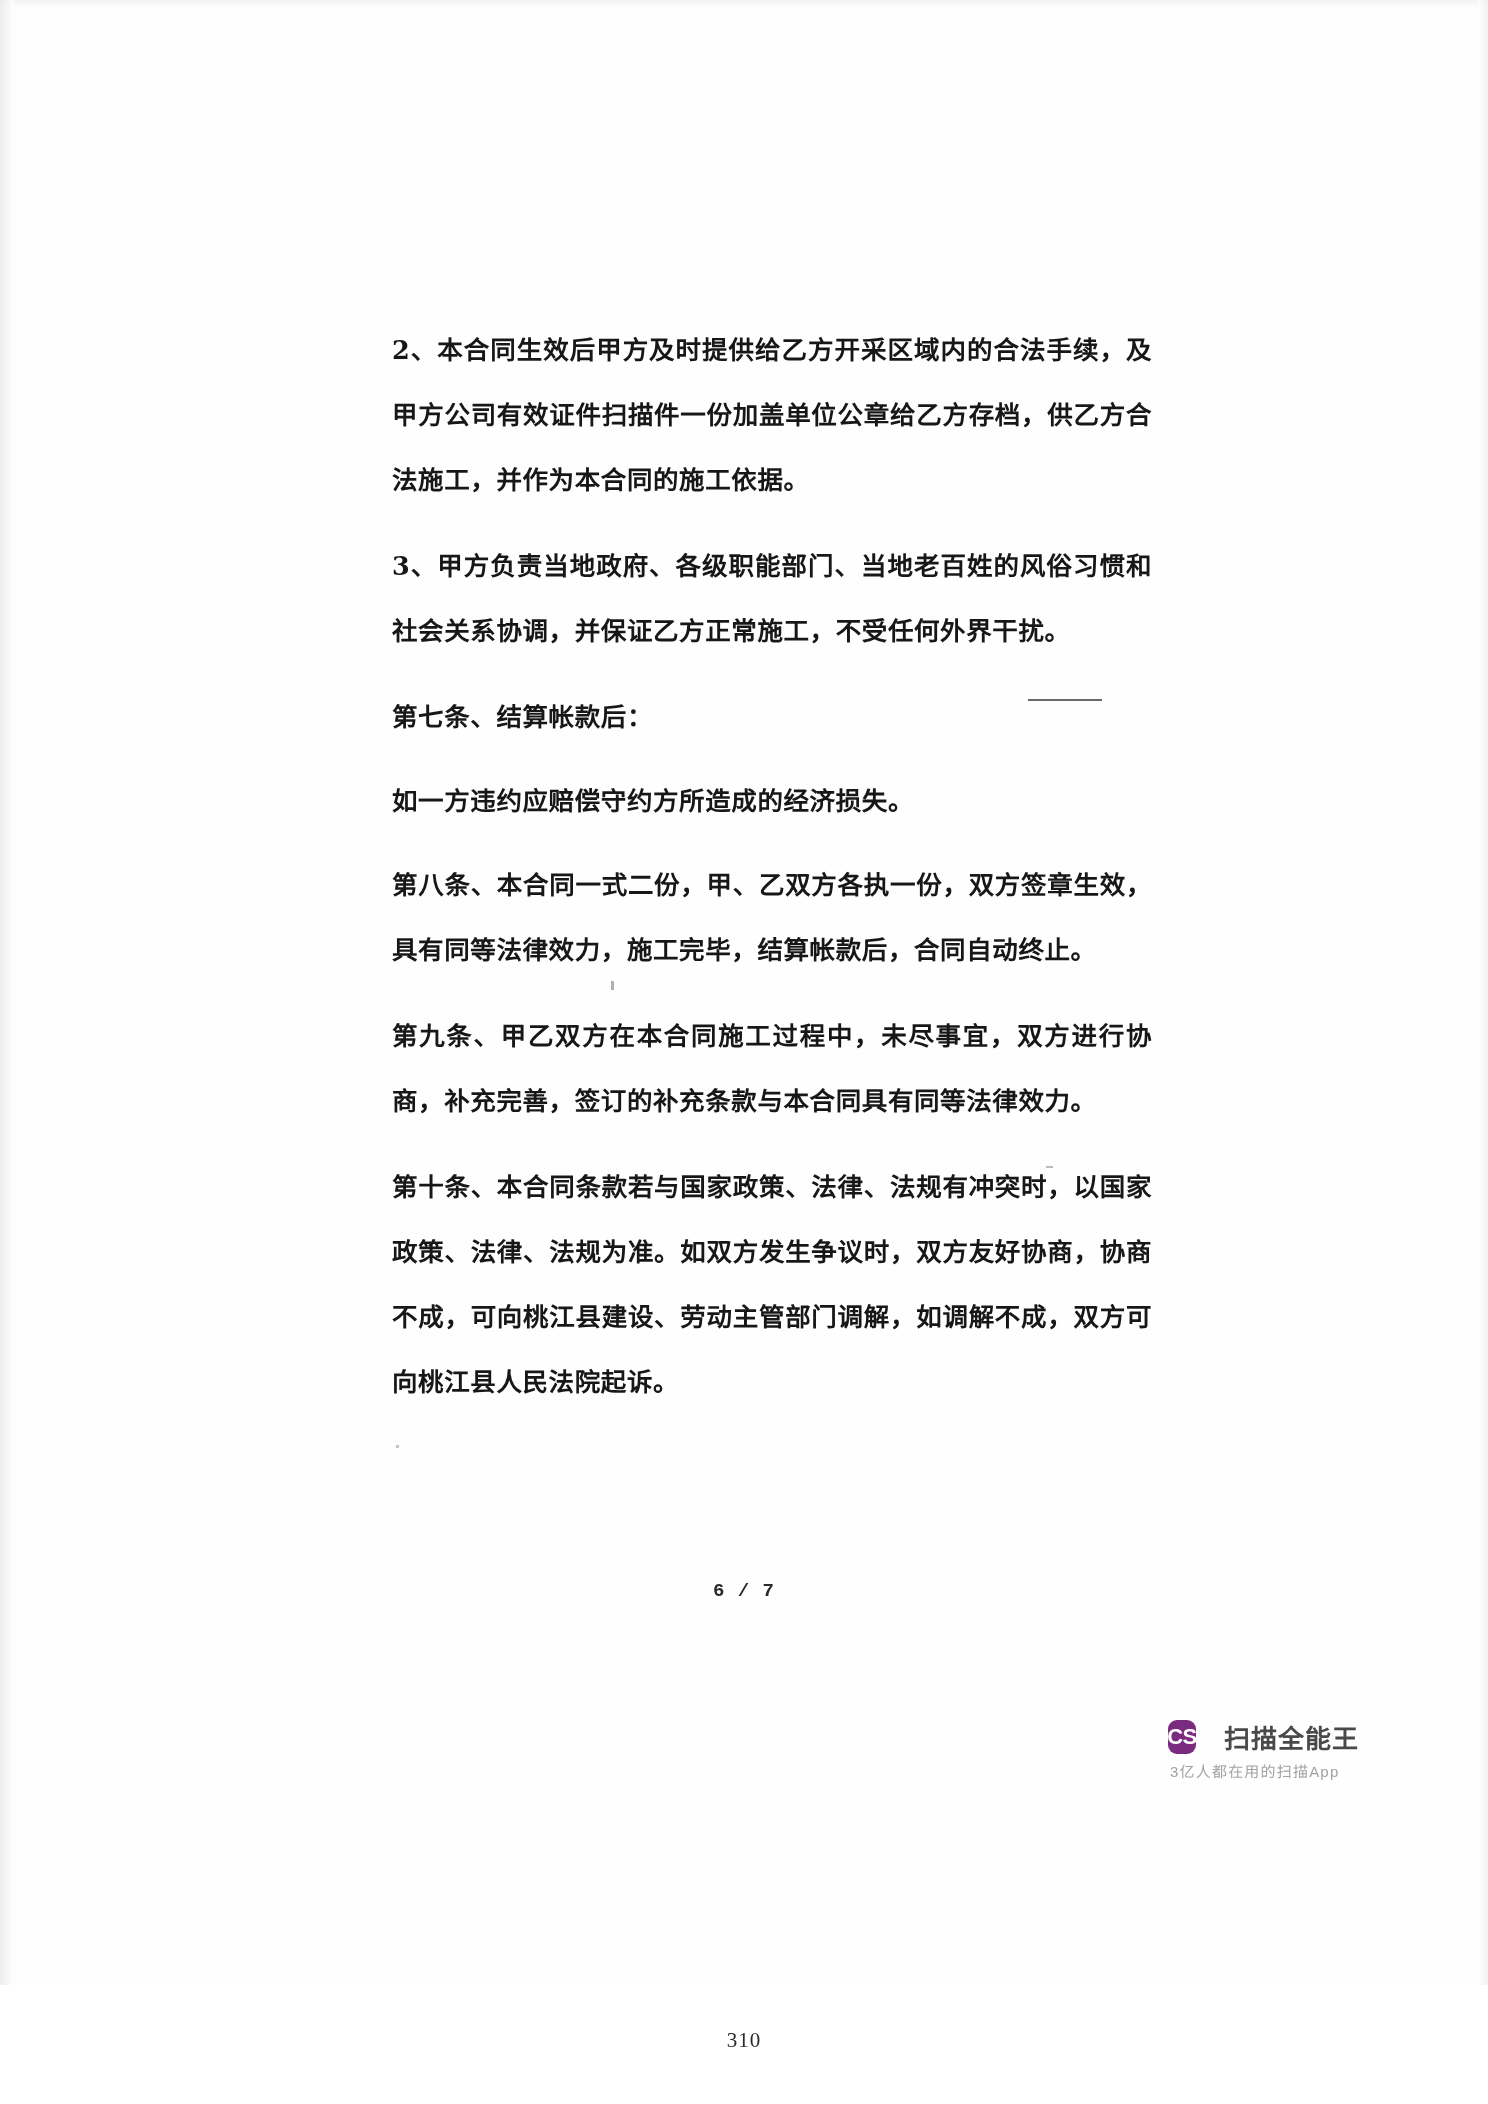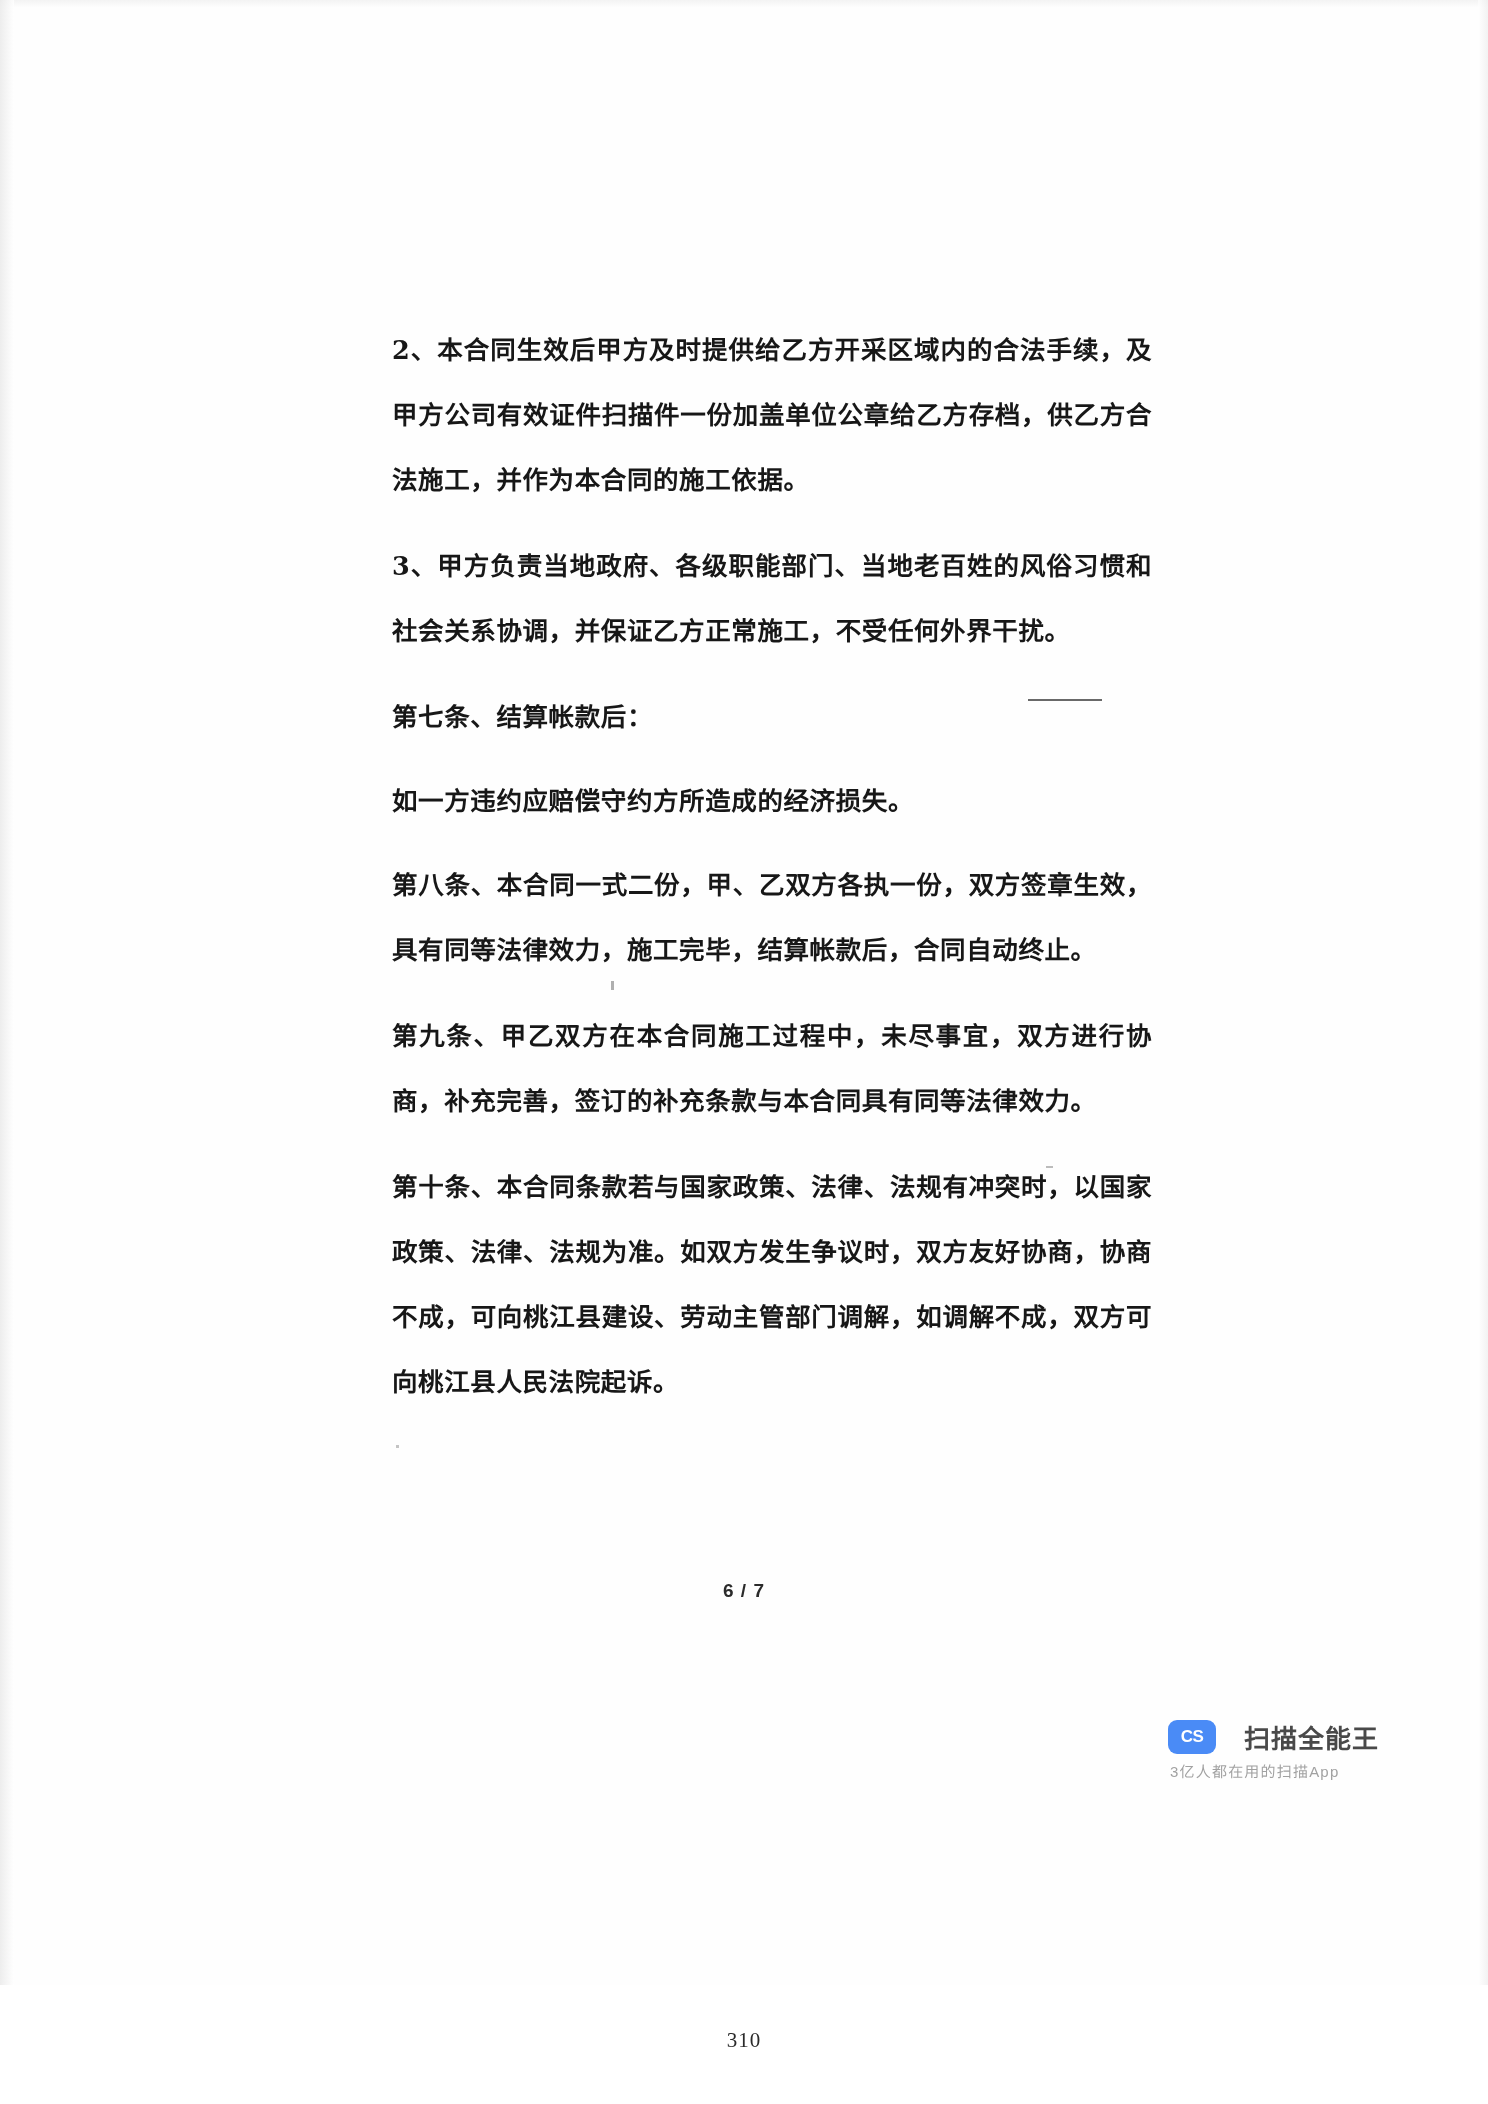--- a/index.html
+++ b/index.html
@@ -104,47 +104,47 @@
   .page-number {
     position: absolute;
     left: 0;
     top: 1580px;
     width: 1488px;
     text-align: center;
     font-size: 19px;
     font-weight: bold;
     letter-spacing: 1px;
     color: #2b2b2b;
-    font-family: Liberation Sans, sans-serif;
+    font-family: Liberation Mono, monospace;
   }
 
   
   .watermark {
     position: absolute;
     left: 1168px;
     top: 1718px;
     width: 270px;
     display: flex;
     flex-direction: column;
     align-items: flex-start;
     opacity: .92;
   }
   .wm-row {
     display: flex;
     align-items: center;
     gap: 9px;
   }
   .wm-logo {
-    width: 48px;
+    width: 28px;
     height: 34px;
     border-radius: 9px;
-    background: #3b82f6;
+    background: #701a75;
     color: #ffffff;
     font-family: "Liberation Sans", sans-serif;
-    font-size: 17px;
+    font-size: 22px;
     font-weight: bold;
     letter-spacing: -0.5px;
     display: flex;
     align-items: center;
     justify-content: center;
   }
   .wm-title {
     font-family: "Liberation Sans", sans-serif;
     font-size: 26px;
     font-weight: bold;

